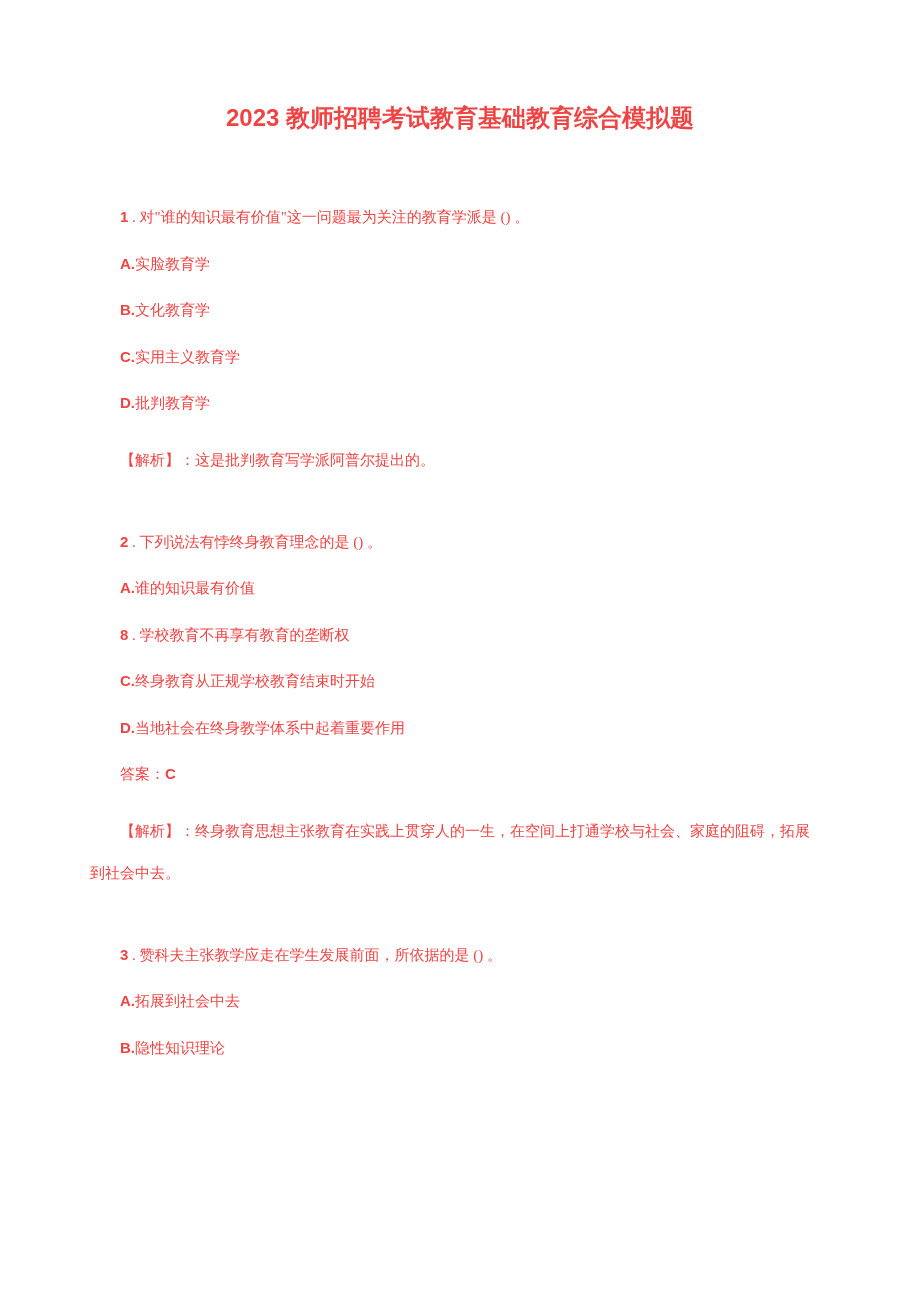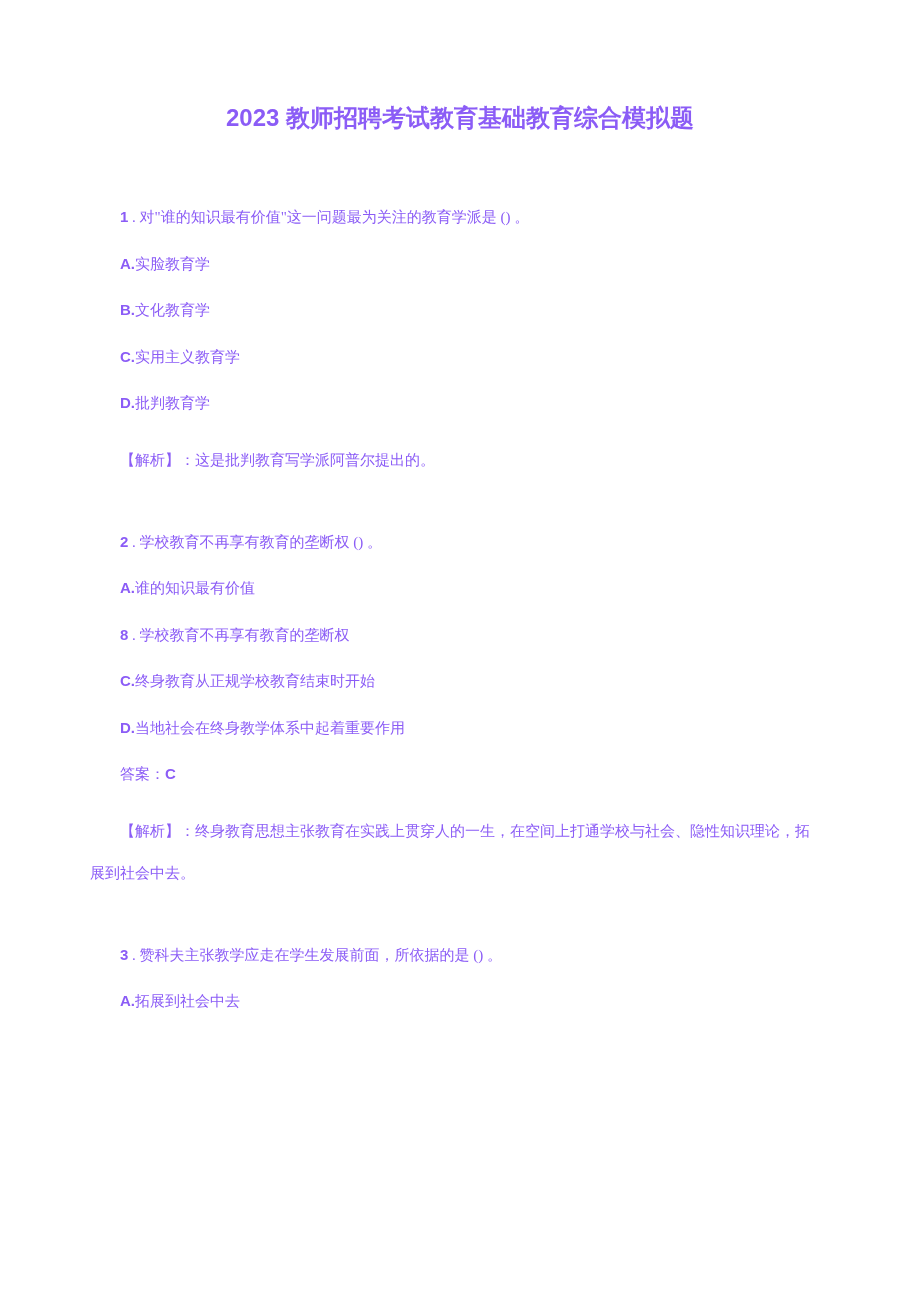--- a/index.html
+++ b/index.html
@@ -5,21 +5,21 @@
   body {
     margin: 0;
     padding: 0;
     background: #ffffff;
     font-family: "SimSun", "宋体", serif;
     width: 920px;
   }
   .page {
     padding: 100px 90px 60px 90px;
     box-sizing: border-box;
-    color: #8b5cf6;
+    color: #ef4444;
     font-size: 15px;
     line-height: 1.5;
   }
   .title {
     text-align: center;
     font-size: 24px;
     font-weight: bold;
     margin-bottom: 70px;
     font-family: "SimHei", "黑体", sans-serif;
   }
@@ -63,39 +63,42 @@
   </p>
   <p class="para">
     <span class="opt-letter">C.</span><span>实用主义教育学</span>
   </p>
   <p class="para">
     <span class="opt-letter">D.</span><span>批判教育学</span>
   </p>
   <p class="explain-wrap">【解析】：这是批判教育写学派阿普尔提出的。</p>
 
   <p class="para">
-    <span class="q-num">2</span><span> . 学校教育不再享有教育的垄断权 () 。</span>
+    <span class="q-num">2</span><span> . 下列说法有悖终身教育理念的是 () 。</span>
   </p>
   <p class="para">
     <span class="opt-letter">A.</span><span>谁的知识最有价值</span>
   </p>
   <p class="para">
     <span class="q-num">8</span><span> . 学校教育不再享有教育的垄断权</span>
   </p>
   <p class="para">
     <span class="opt-letter">C.</span><span>终身教育从正规学校教育结束时开始</span>
   </p>
   <p class="para">
     <span class="opt-letter">D.</span><span>当地社会在终身教学体系中起着重要作用</span>
   </p>
   <p class="para">
     <span>答案：</span><span class="answer-letter">C</span>
   </p>
-  <p class="explain-wrap">【解析】：终身教育思想主张教育在实践上贯穿人的一生，在空间上打通学校与社会、隐性知识理论，拓展到社会中去。</p>
+  <p class="explain-wrap">【解析】：终身教育思想主张教育在实践上贯穿人的一生，在空间上打通学校与社会、家庭的阻碍，拓展到社会中去。</p>
 
   <p class="para">
     <span class="q-num">3</span><span> . 赞科夫主张教学应走在学生发展前面，所依据的是 () 。</span>
   </p>
   <p class="para">
     <span class="opt-letter">A.</span><span>拓展到社会中去</span>
   </p>
+  <p class="para">
+    <span class="opt-letter">B.</span><span>隐性知识理论</span>
+  </p>
 
 </div>
 
 </body></html>

